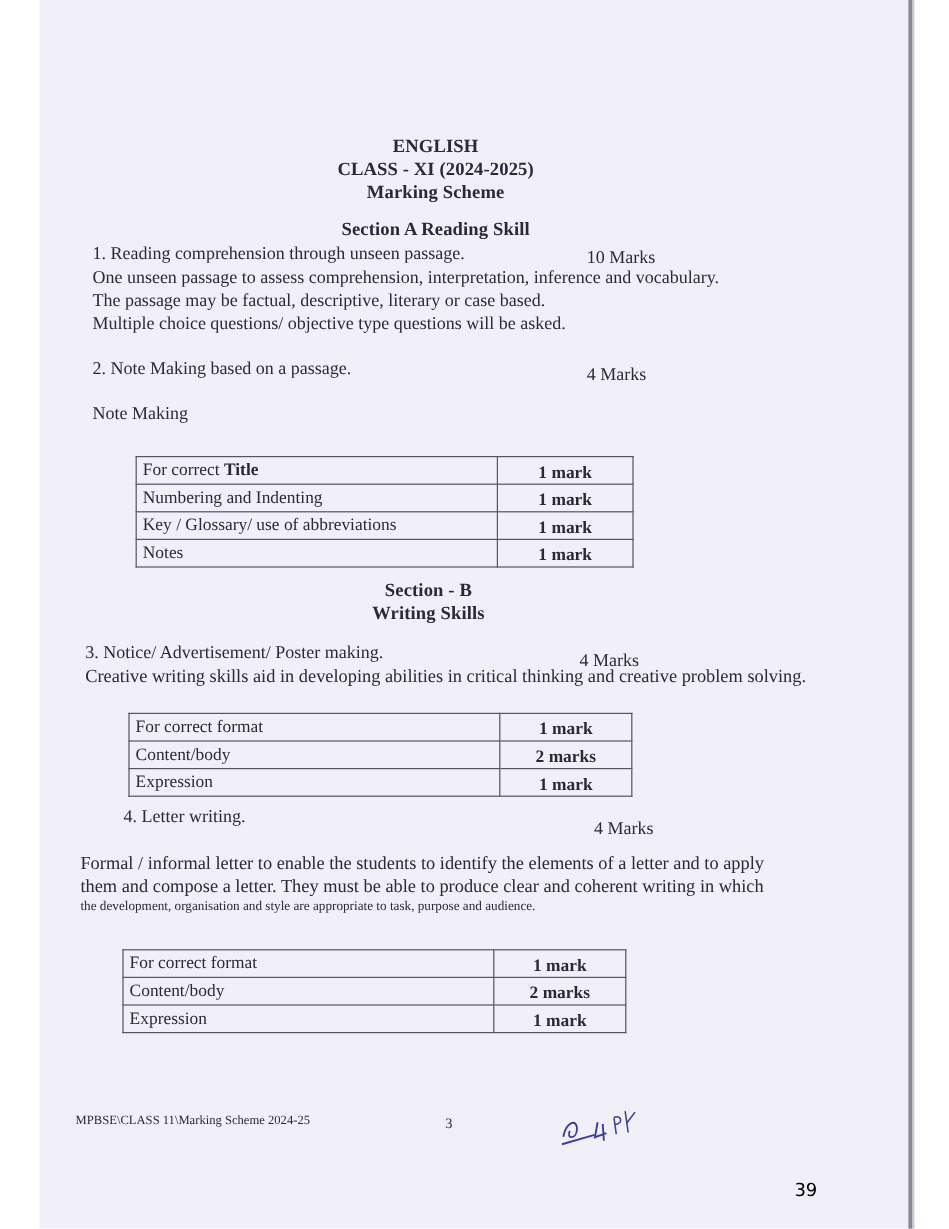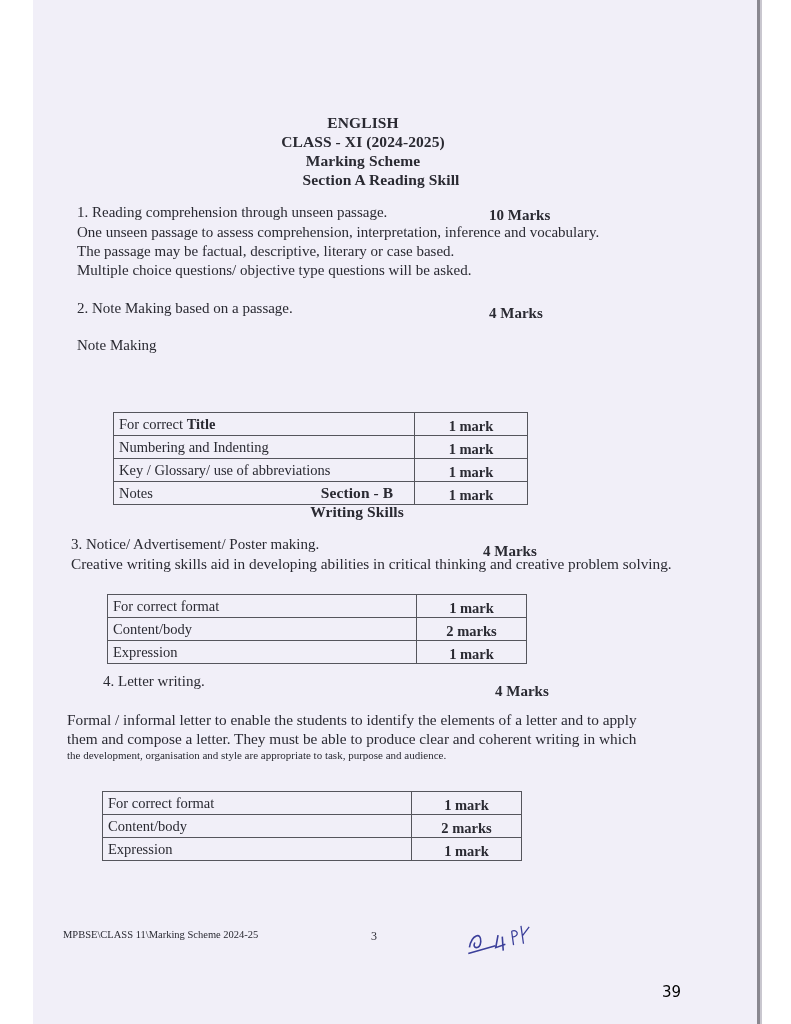--- a/index.html
+++ b/index.html
@@ -14,53 +14,53 @@
     background: #f1eff8;
     border-right: 3px solid #8a8890;
   }
   .sheet::after {
     content: ""; position: absolute; right: -5px; top: 0; width: 2px; height: 1024px;
     background: #c9c7cf;
   }
   .abs { position: absolute; white-space: nowrap; }
   .hdr { position: absolute; left: 0; width: 726px; text-align: center; font-weight: bold; font-size: 15.5px; letter-spacing: 0.1px; }
   .txt { font-size: 15px; }
-  .marks { font-size: 15px; font-weight: bold; }
+  .marks { font-size: 15px; }
   table.ms {
     position: absolute; border-collapse: collapse;
     font-family: "Liberation Serif", serif; font-size: 14.5px;
   }
   table.ms td {
     border: 1px solid #55555c; padding: 0 5px; height: 19px; line-height: 17px;
   }
   table.ms td.c2 { text-align: center; padding-top: 3px; line-height: 16px; font-weight: bold; }
   .foot { font-size: 10.5px; }
   .sig { font-family: "DejaVu Sans", sans-serif; color: #3b3f9a; font-style: italic; }
 </style>
 </head>
 <body>
 
 <div class="sheet"></div>
 
 <div class="hdr" style="top:114px;">ENGLISH</div>
 <div class="hdr" style="top:133px;">CLASS - XI  (2024-2025)</div>
 <div class="hdr" style="top:152px;">Marking Scheme</div>
-<div class="hdr" style="top:171px;margin-left:18px;">Section A Reading Skill</div>
+<div class="hdr" style="top:183px;">Section A Reading Skill</div>
 
 <div class="abs txt" style="left:77px; top:204px;">1. Reading comprehension through unseen passage.</div>
 <div class="abs marks" style="left:489px; top:207px;">10 Marks</div>
 <div class="abs txt" style="left:77px; top:224px;">One unseen passage to assess comprehension, interpretation, inference and vocabulary.</div>
 <div class="abs txt" style="left:77px; top:243px;">The passage may be factual, descriptive, literary or case based.</div>
 <div class="abs txt" style="left:77px; top:262px;">Multiple choice questions/ objective type questions will be asked.</div>
 
 <div class="abs txt" style="left:77px; top:300px;">2.  Note Making based on a passage.</div>
 <div class="abs marks" style="left:489px; top:305px;">4 Marks</div>
 <div class="abs txt" style="left:77px; top:337px;">Note Making</div>
 
-<table class="ms" style="left:113px; top:380px; width:415px;margin-top:32px;">
+<table class="ms" style="left:113px; top:380px; width:415px;">
   <tbody>
       <tr>
     <td style="width:290px;"><span>For correct </span><b>Title</b></td>
     <td class="c2">1 mark</td>
   </tr>
   <tr>
     <td>Numbering and Indenting</td>
     <td class="c2">1 mark</td>
   </tr>
   <tr>

